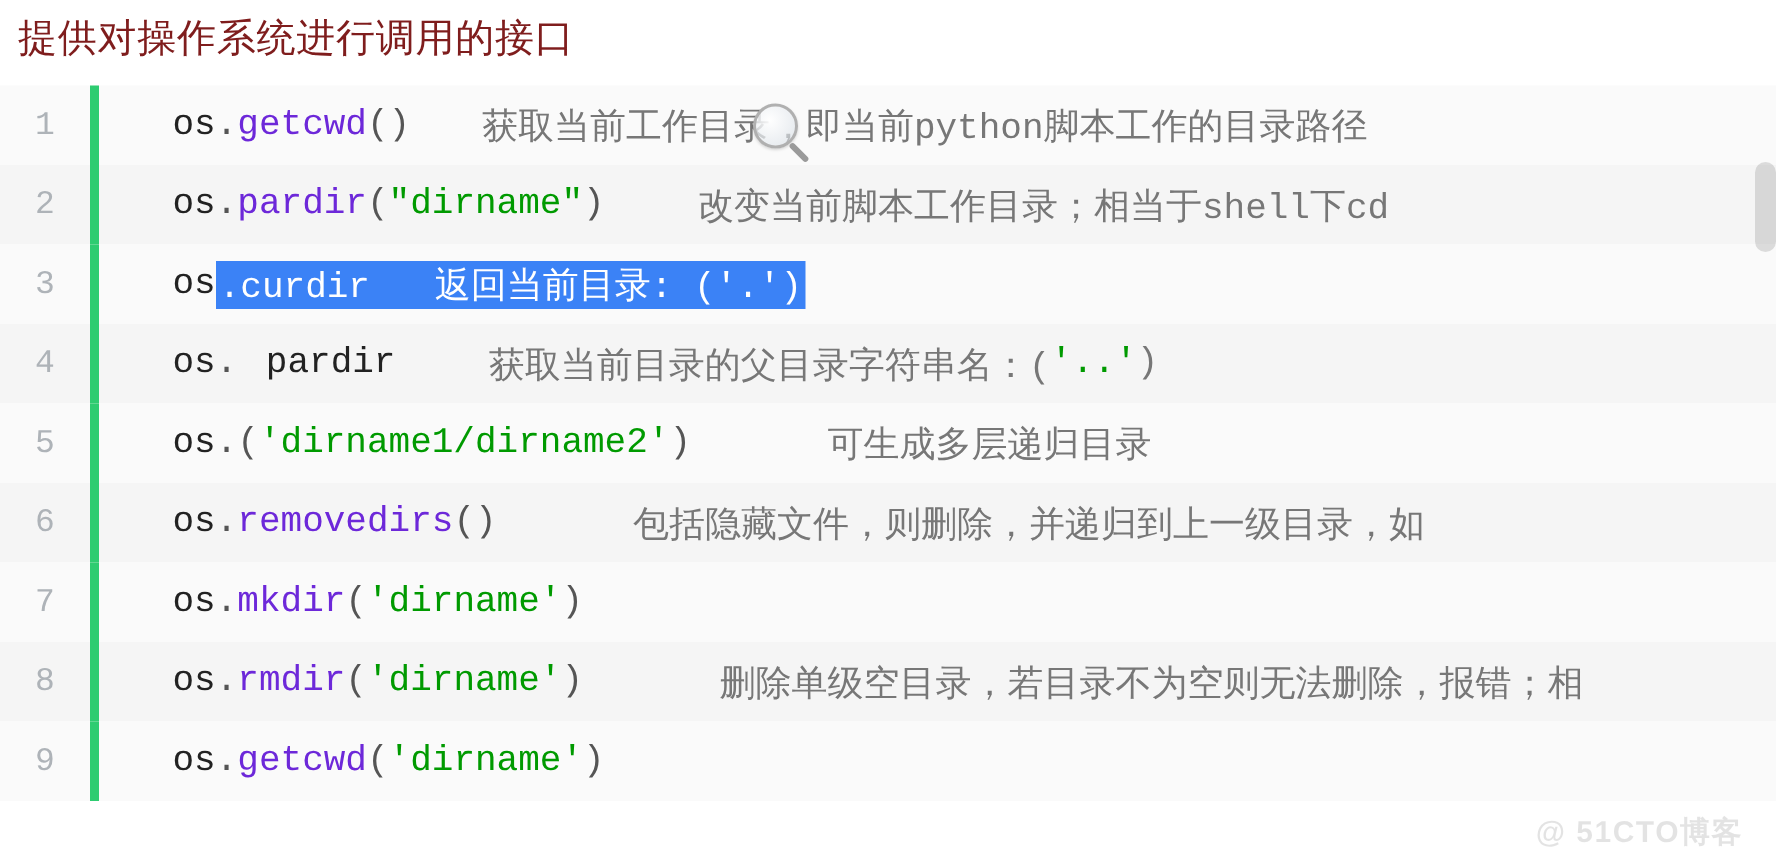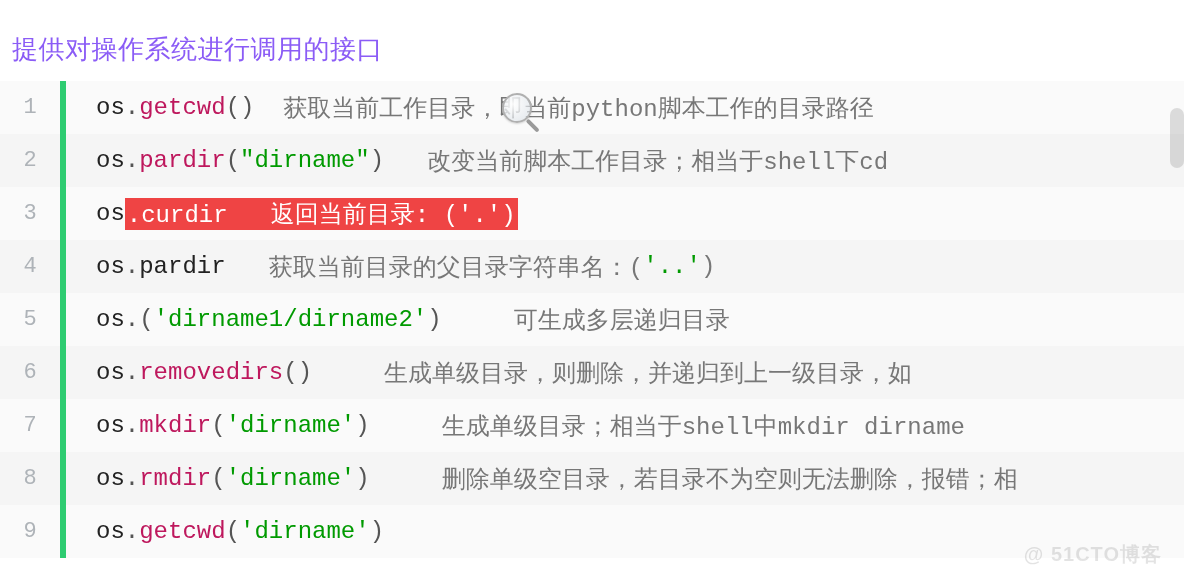--- a/index.html
+++ b/index.html
@@ -2,23 +2,22 @@
 <html><head>
 <meta charset="utf-8">
 <style>
   * { margin: 0; padding: 0; box-sizing: border-box; }
   html, body { width: 1184px; height: 574px; overflow: hidden; background: #ffffff; }
   body { font-family: "Microsoft YaHei", "PingFang SC", "Helvetica Neue", Arial, sans-serif; }
 
   .heading {
     padding: 8px 12px 14px 12px;
     font-size: 26px;
-    color: #8b5cf6;
+    color: #7f1d1d;
     letter-spacing: 0.5px;
-    margin-top: 24px;
   }
 
   .code-block {
     position: relative;
     width: 100%;
     font-family: Consolas, "Courier New", monospace;
   }
 
   .code-row {
     display: flex;
@@ -52,26 +51,26 @@
     flex: 1 1 auto;
     display: flex;
     align-items: center;
     padding-left: 30px;
     font-size: 24px;
     color: #222;
     white-space: pre;
     overflow: hidden;
   }
 
-  .tok-plain  { color: #222; }
+  .tok-plain  { color: #222; margin-left: 19px; }
   .tok-punct  { color: #555; }
-  .tok-func   { color: #be185d; }   
+  .tok-func   { color: #6d28d9; }   
   .tok-str    { color: #009a00; }   
   .tok-cmt    { color: #777; }
-  .tok-sel    { background: #ef4444; color: #ffffff; padding: 0 2px; }
+  .tok-sel    { background: #3b82f6; color: #ffffff; padding: 0 2px; }
 
   .watermark {
     position: absolute;
     right: 22px;
     bottom: 6px;
     color: rgba(0,0,0,0.11);
     font-size: 20px;
     font-family: "Microsoft YaHei", Arial, sans-serif;
     letter-spacing: 1px;
     pointer-events: none;
@@ -156,26 +155,26 @@
       <div class="code-cell"><span class="tok-plain">os</span><span class="tok-punct">.</span><span class="tok-plain">pardir</span><span class="tok-plain">   </span><span class="tok-cmt">获取当前目录的父目录字符串名：(</span><span class="tok-str">'..'</span><span class="tok-cmt">)</span></div>
     </div>
     <div class="code-row">
       <div class="gutter">5</div>
       <div class="bar"></div>
       <div class="code-cell"><span class="tok-plain">os</span><span class="tok-punct">.</span><span class="tok-punct">(</span><span class="tok-str">'dirname1/dirname2'</span><span class="tok-punct">)</span><span class="tok-plain">     </span><span class="tok-cmt">可生成多层递归目录</span></div>
     </div>
     <div class="code-row alt">
       <div class="gutter">6</div>
       <div class="bar"></div>
-      <div class="code-cell"><span class="tok-plain">os</span><span class="tok-punct">.</span><span class="tok-func">removedirs</span><span class="tok-punct">(</span><span class="tok-punct">)</span><span class="tok-plain">     </span><span class="tok-cmt">生成单级目录，则删除，并递归到上一级目录，如</span></div>
+      <div class="code-cell"><span class="tok-plain">os</span><span class="tok-punct">.</span><span class="tok-func">removedirs</span><span class="tok-punct">(</span><span class="tok-punct">)</span><span class="tok-plain">     </span><span class="tok-cmt">包括隐藏文件，则删除，并递归到上一级目录，如</span></div>
     </div>
     <div class="code-row">
       <div class="gutter">7</div>
       <div class="bar"></div>
-      <div class="code-cell"><span class="tok-plain">os</span><span class="tok-punct">.</span><span class="tok-func">mkdir</span><span class="tok-punct">(</span><span class="tok-str">'dirname'</span><span class="tok-punct">)</span><span class="tok-plain">     </span><span class="tok-cmt">生成单级目录；相当于shell中mkdir dirname</span></div>
+      <div class="code-cell"><span class="tok-plain">os</span><span class="tok-punct">.</span><span class="tok-func">mkdir</span><span class="tok-punct">(</span><span class="tok-str">'dirname'</span><span class="tok-punct">)</span><span class="tok-plain">     </span></div>
     </div>
     <div class="code-row alt">
       <div class="gutter">8</div>
       <div class="bar"></div>
       <div class="code-cell"><span class="tok-plain">os</span><span class="tok-punct">.</span><span class="tok-func">rmdir</span><span class="tok-punct">(</span><span class="tok-str">'dirname'</span><span class="tok-punct">)</span><span class="tok-plain">     </span><span class="tok-cmt">删除单级空目录，若目录不为空则无法删除，报错；相</span></div>
     </div>
     <div class="code-row">
       <div class="gutter">9</div>
       <div class="bar"></div>
       <div class="code-cell"><span class="tok-plain">os</span><span class="tok-punct">.</span><span class="tok-func">getcwd</span><span class="tok-punct">(</span><span class="tok-str">'dirname'</span><span class="tok-punct">)</span><span class="tok-plain">     </span></div>

